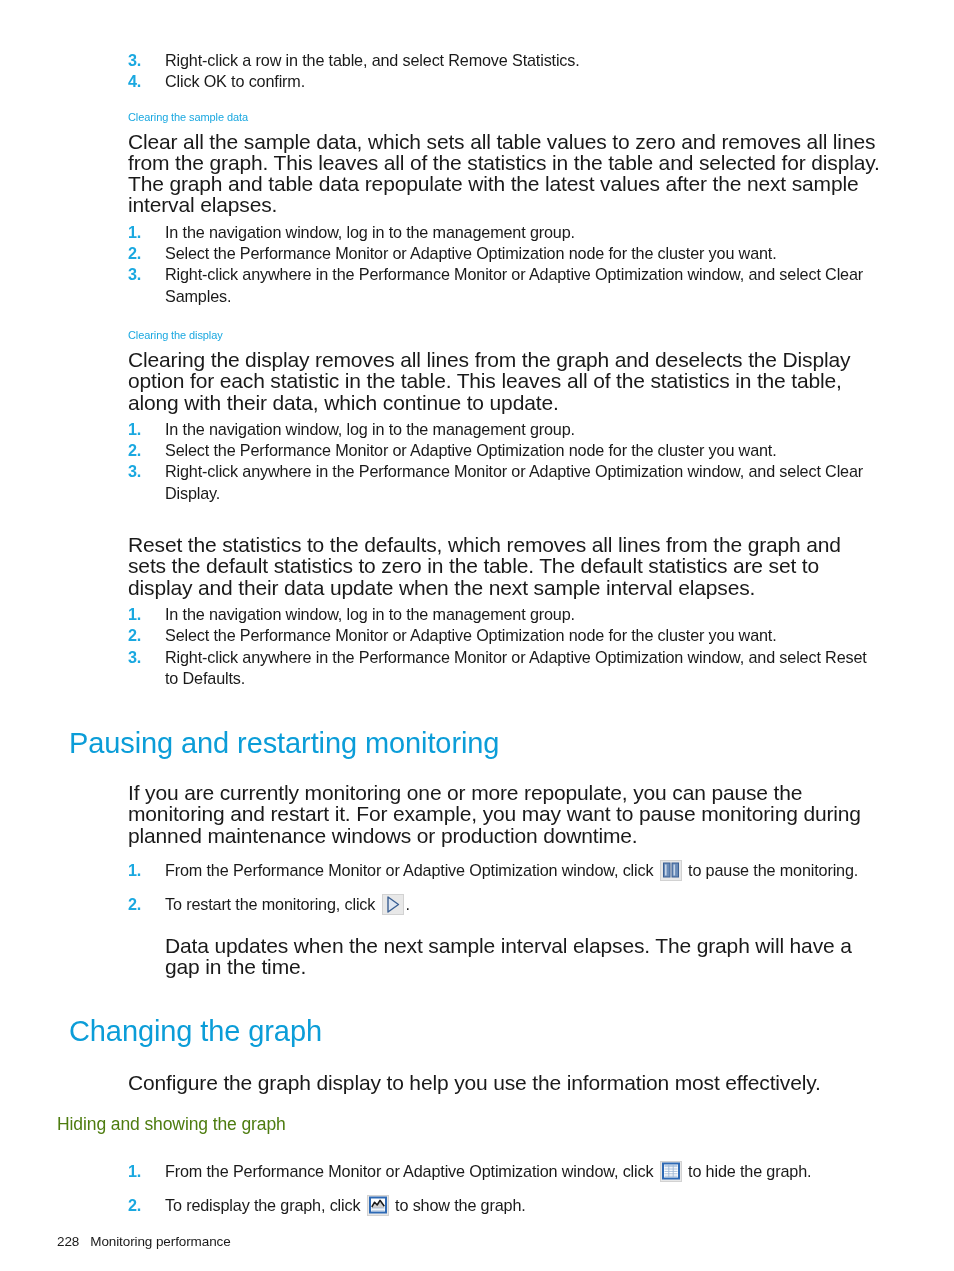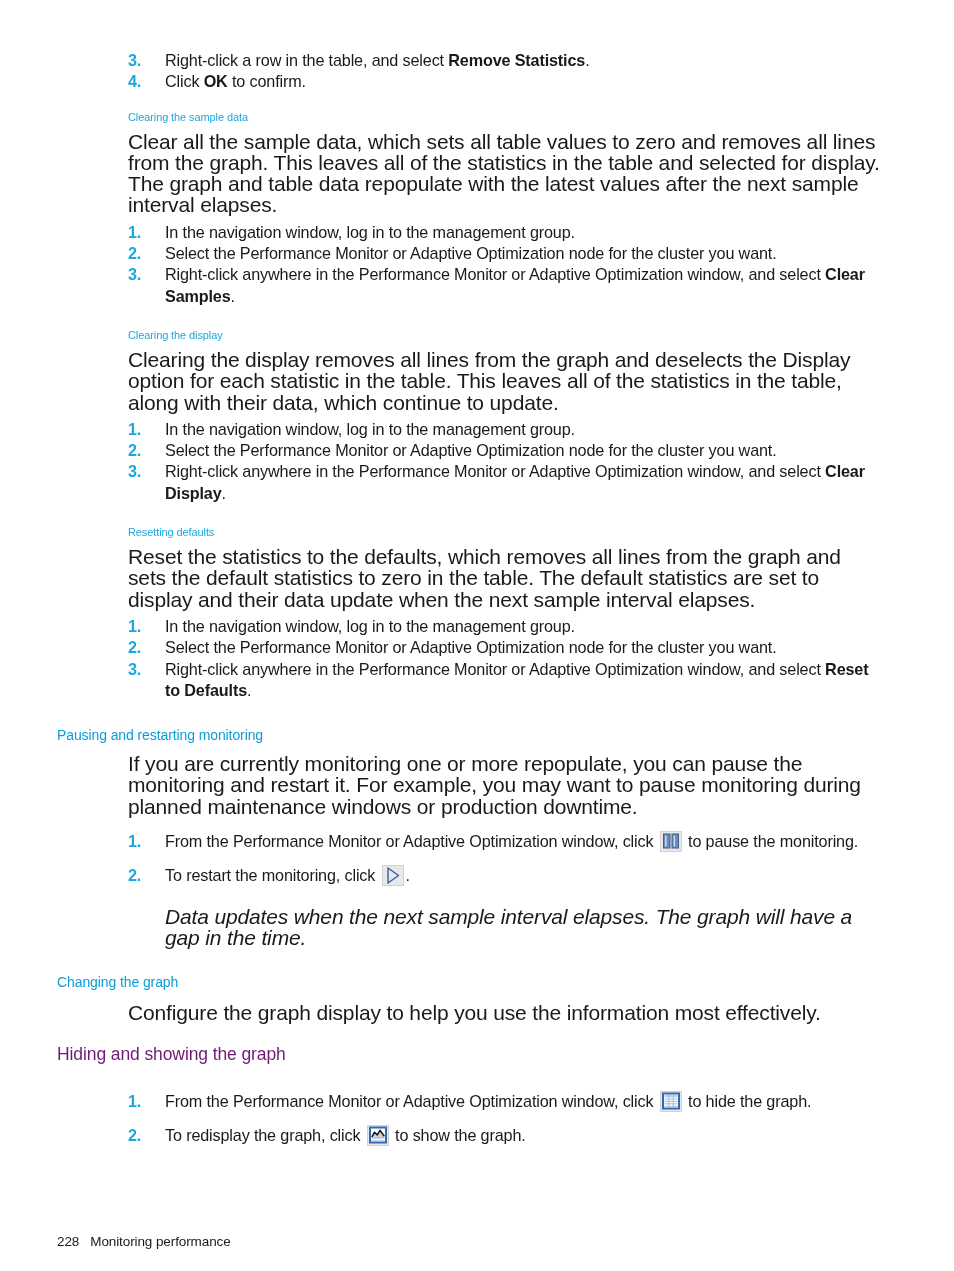--- a/index.html
+++ b/index.html
@@ -19,28 +19,28 @@
     position: relative;
     width: 954px;
     height: 1271px;
     box-sizing: border-box;
     padding: 0;
   }
 
   
   .h1 {
     color: #0b9dd8;
-    font-size: 14px;
+    font-size: 29px;
     font-weight: 400;
     letter-spacing: -0.1px;
-    margin: 0;
+    margin: 12px;
     padding: 0;
   }
   .h2 {
-    color: #701a75;
+    color: #4d7c0f;
     font-size: 17.5px;
     font-weight: 400;
     letter-spacing: -0.1px;
     margin: 0;
     padding: 0;
   }
   .h3 {
     color: #1aa8e0;
     font-size: 11px;
     font-weight: 400;
@@ -48,21 +48,21 @@
     margin: 0;
     padding: 0;
   }
   .body-text {
     font-size: 21px;
     line-height: 21.3px;
     color: #1a1a1a;
     margin: 0;
     letter-spacing: -0.15px;
   }
-  b, .bold { font-weight: 700; text-align: center; }
+  b, .bold { font-weight: 400; text-align: center; }
 
   
   .indent-1 { margin-left: 128px; margin-right: 74px; }
   .indent-0 { margin-left: 57px; margin-right: 74px; }
 
   
   ol.steps {
     list-style: none;
     margin: 0;
     padding: 0;
@@ -177,21 +177,20 @@
       </li>
       <li>
         <span class="num">3.</span><span>Right-click anywhere in the Performance Monitor or Adaptive Optimization window, and select </span><b>Clear Display</b><span>.</span>
       </li>
     </ol>
   </div>
 
   <div class="sp-22"></div>
 
   <div class="indent-1">
-    <h3 class="h3">Resetting defaults</h3>
     <div class="sp-8"></div>
     <p class="body-text">Reset the statistics to the defaults, which removes all lines from the graph and sets the default statistics to zero in the table. The default statistics are set to display and their data update when the next sample interval elapses.</p>
     <div class="sp-6"></div>
     <ol class="steps">
       <li>
         <span class="num">1.</span><span>In the navigation window, log in to the management group.</span><b></b><span></span>
       </li>
       <li>
         <span class="num">2.</span><span>Select the Performance Monitor or Adaptive Optimization node for the cluster you want.</span><b></b><span></span>
       </li>
@@ -219,21 +218,21 @@
               <rect x="12.5" y="3.5" width="1.6" height="11" fill="#c7d6e8"></rect>
             </svg></span><span> to pause the monitoring.</span>
       </li>
       <li>
         <span class="num">2.</span><span>To restart the monitoring, click </span><span class="inline-icon"><svg width="20" height="19" viewBox="0 0 20 19">
               <polygon points="5,2 15.5,9.5 5,17" fill="#dfe7f2" stroke="#3a5f93" stroke-width="1.4" stroke-linejoin="round"></polygon>
             </svg></span><span>.</span>
       </li>
     </ol>
     <div class="sp-6"></div>
-    <p class="body-text" style="margin-left:37px;font-style:italic;">Data updates when the next sample interval elapses. The graph will have a gap in the time.</p>
+    <p class="body-text" style="margin-left:37px;">Data updates when the next sample interval elapses. The graph will have a gap in the time.</p>
   </div>
 
   <div class="sp-26"></div>
 
   <div class="indent-0">
     <h1 class="h1">Changing the graph</h1>
   </div>
   <div class="sp-12"></div>
   <div class="indent-1">
     <p class="body-text">Configure the graph display to help you use the information most effectively.</p>

